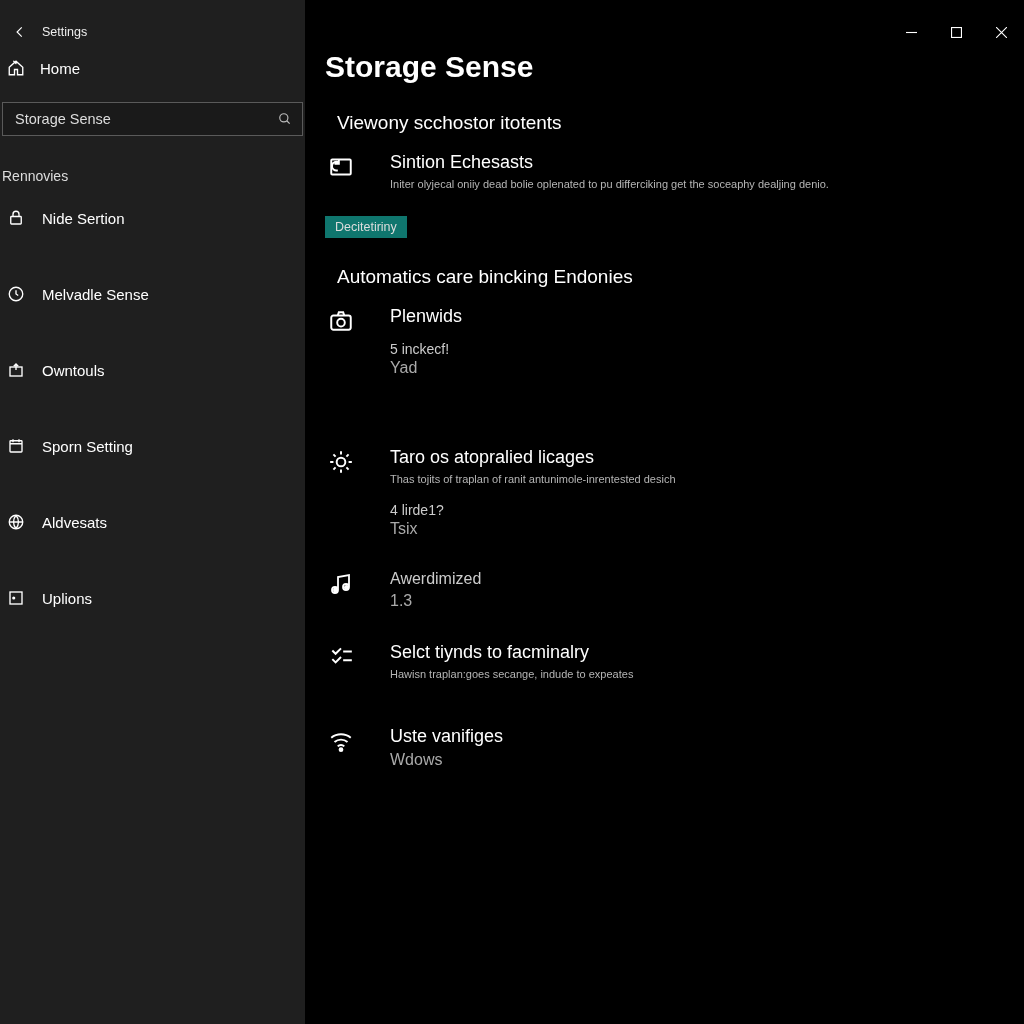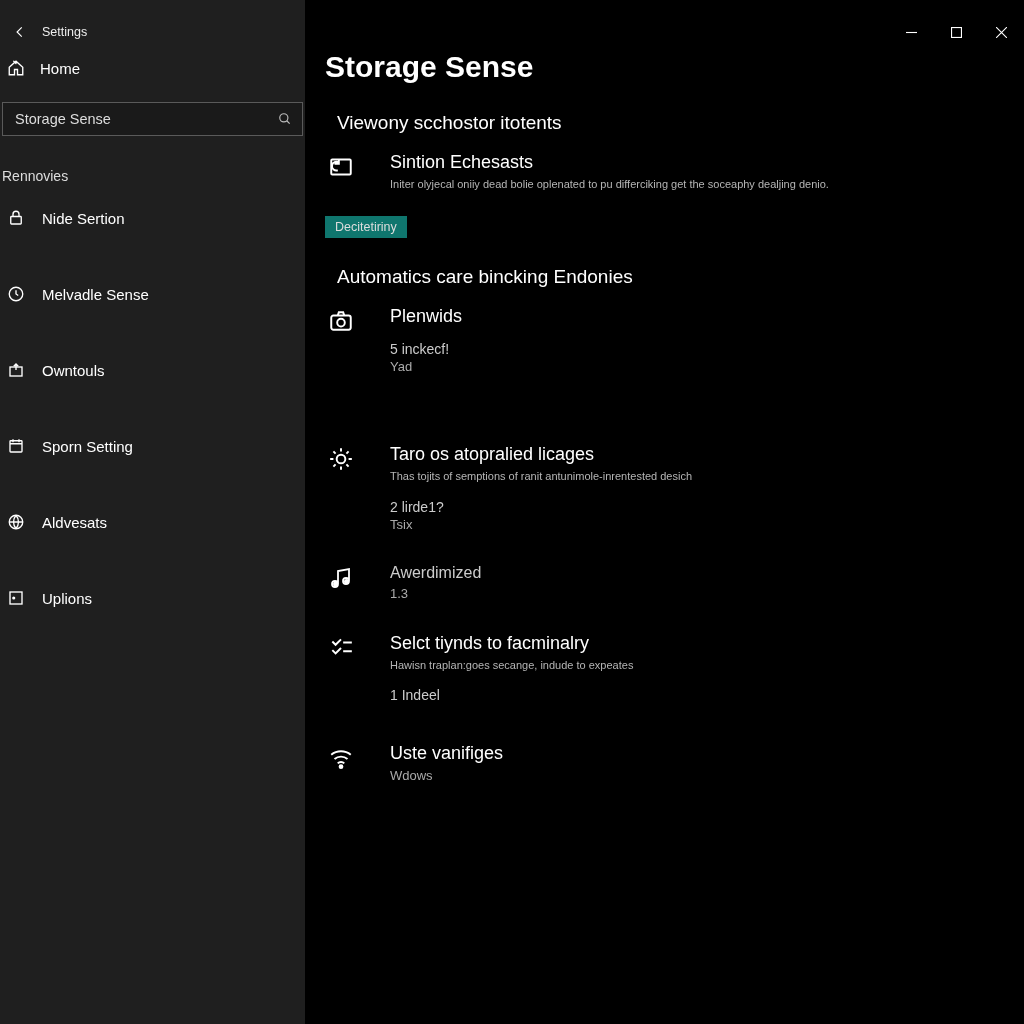--- a/index.html
+++ b/index.html
@@ -159,21 +159,21 @@
     color: #b5b5b5;
     line-height: 1.4;
     margin-bottom: 4px;
   }
   .item-meta {
     font-size: 14px;
     color: #ccc;
     margin-top: 14px;
   }
   .item-meta2 {
-    font-size: 13px;
+    font-size: 16px;
     color: #aaa;
     margin-top: 2px;
   }
   .small-btn {
     display: inline-block;
     background: #0f766e;
     color: #ddd;
     font-size: 12.5px;
     padding: 4px 10px;
     margin: 10px 0 6px 0;
@@ -316,22 +316,22 @@
     
     <div class="item">
       <div class="item-ico">
         <svg width="26" height="26" viewBox="0 0 24 24" fill="none" stroke="#fff" stroke-width="1.8">
             <circle cx="12" cy="12" r="4"></circle>
             <path d="M12 2 V5 M12 19 V22 M2 12 H5 M19 12 H22 M5 5 L7 7 M17 17 L19 19 M19 5 L17 7 M7 17 L5 19"></path>
           </svg>
       </div>
       <div class="item-body">
         <div class="item-title">Taro os atopralied licages</div>
-        <div class="item-desc">Thas tojits of semptions of ranit antunimole-inrentested desich</div>
-        <div class="item-meta">2 lirde1?</div>
+        <div class="item-desc">Thas tojits of traplan of ranit antunimole-inrentested desich</div>
+        <div class="item-meta">4 lirde1?</div>
         <div class="item-meta2">Tsix</div>
       </div>
     </div>
     <div class="section-gap"></div>
 
     
     <div class="item">
       <div class="item-ico">
         <svg width="24" height="24" viewBox="0 0 24 24" fill="#fff">
             <path d="M9 18 a3 3 0 1 1 -3 -3 a3 3 0 0 1 3 3 V5 L20 3 V15 a3 3 0 1 1 -3 -3 a3 3 0 0 1 3 3" fill="none" stroke="#fff" stroke-width="1.8"></path>
@@ -349,21 +349,20 @@
     
     <div class="item">
       <div class="item-ico">
         <svg width="26" height="26" viewBox="0 0 24 24" fill="none" stroke="#fff" stroke-width="1.8">
             <path d="M4 6 L7 9 L12 4 M14 7 H22 M4 14 L7 17 L12 12 M14 15 H22"></path>
           </svg>
       </div>
       <div class="item-body">
         <div class="item-title">Selct tiynds to facminalry</div>
         <div class="item-desc">Hawisn traplan:goes secange, indude to expeates</div>
-        <div class="item-meta">1 Indeel</div>
       </div>
     </div>
     <div class="big-gap"></div>
 
     
     <div class="item">
       <div class="item-ico">
         <svg width="26" height="26" viewBox="0 0 24 24" fill="none" stroke="#fff" stroke-width="1.8">
             <path d="M3 9 a14 14 0 0 1 18 0 M6 13 a9 9 0 0 1 12 0 M9 17 a4 4 0 0 1 6 0"></path>
             <circle cx="12" cy="20" r="1.3" fill="#fff"></circle>

